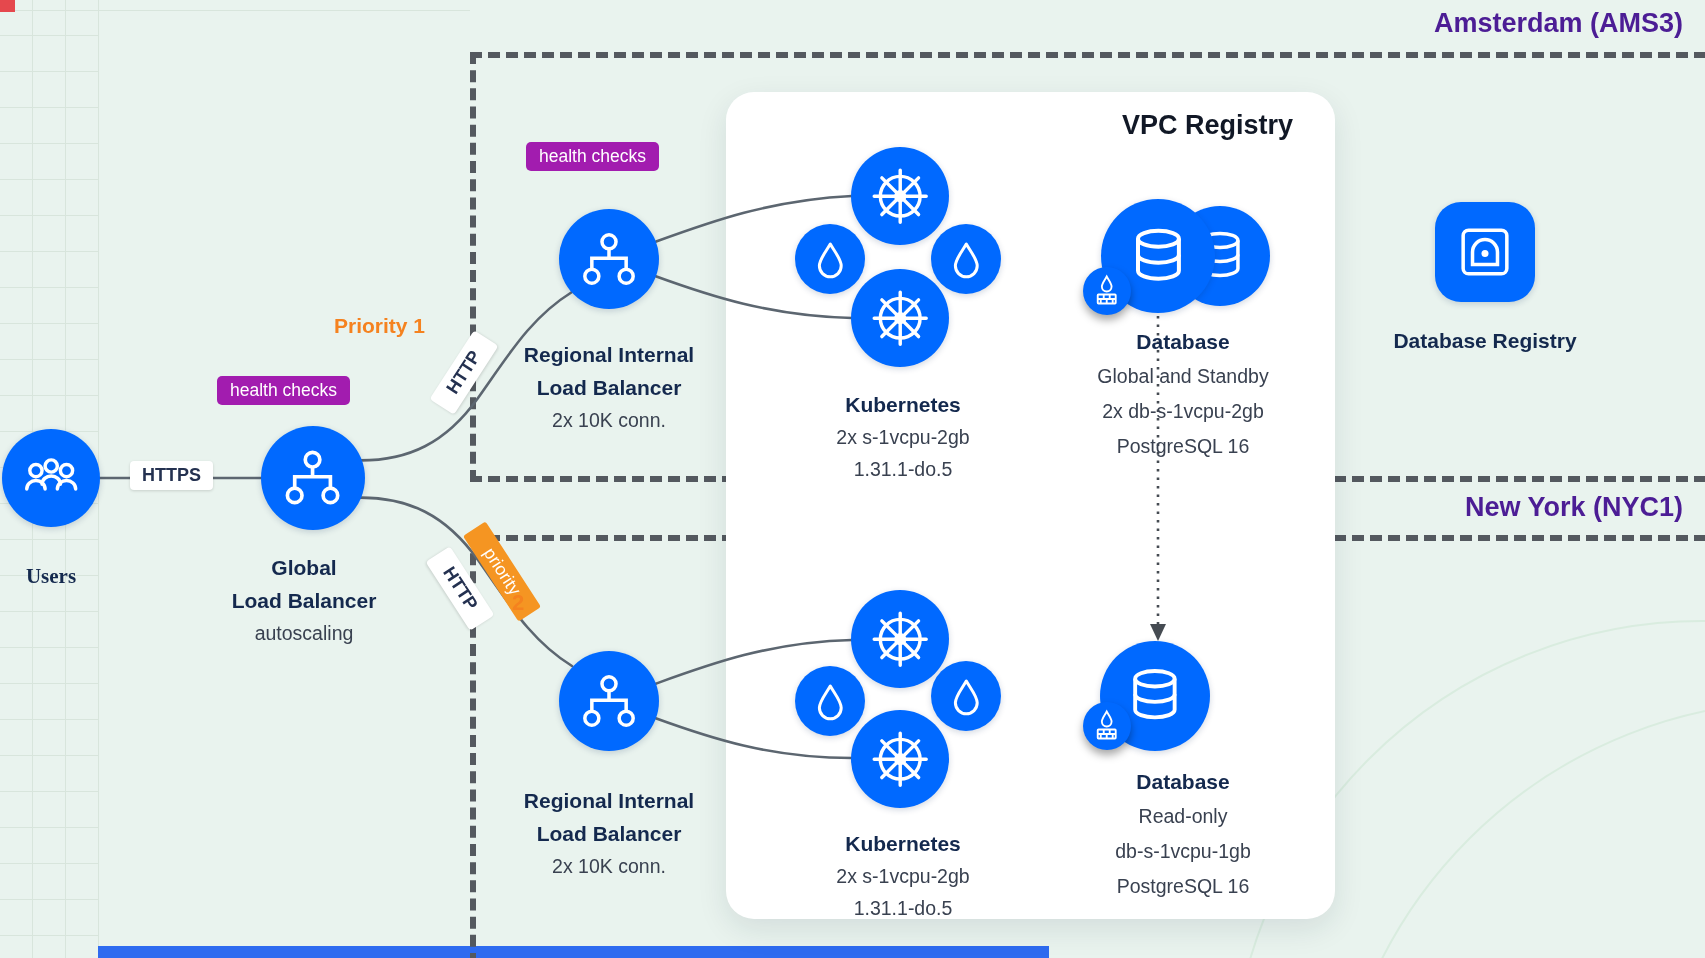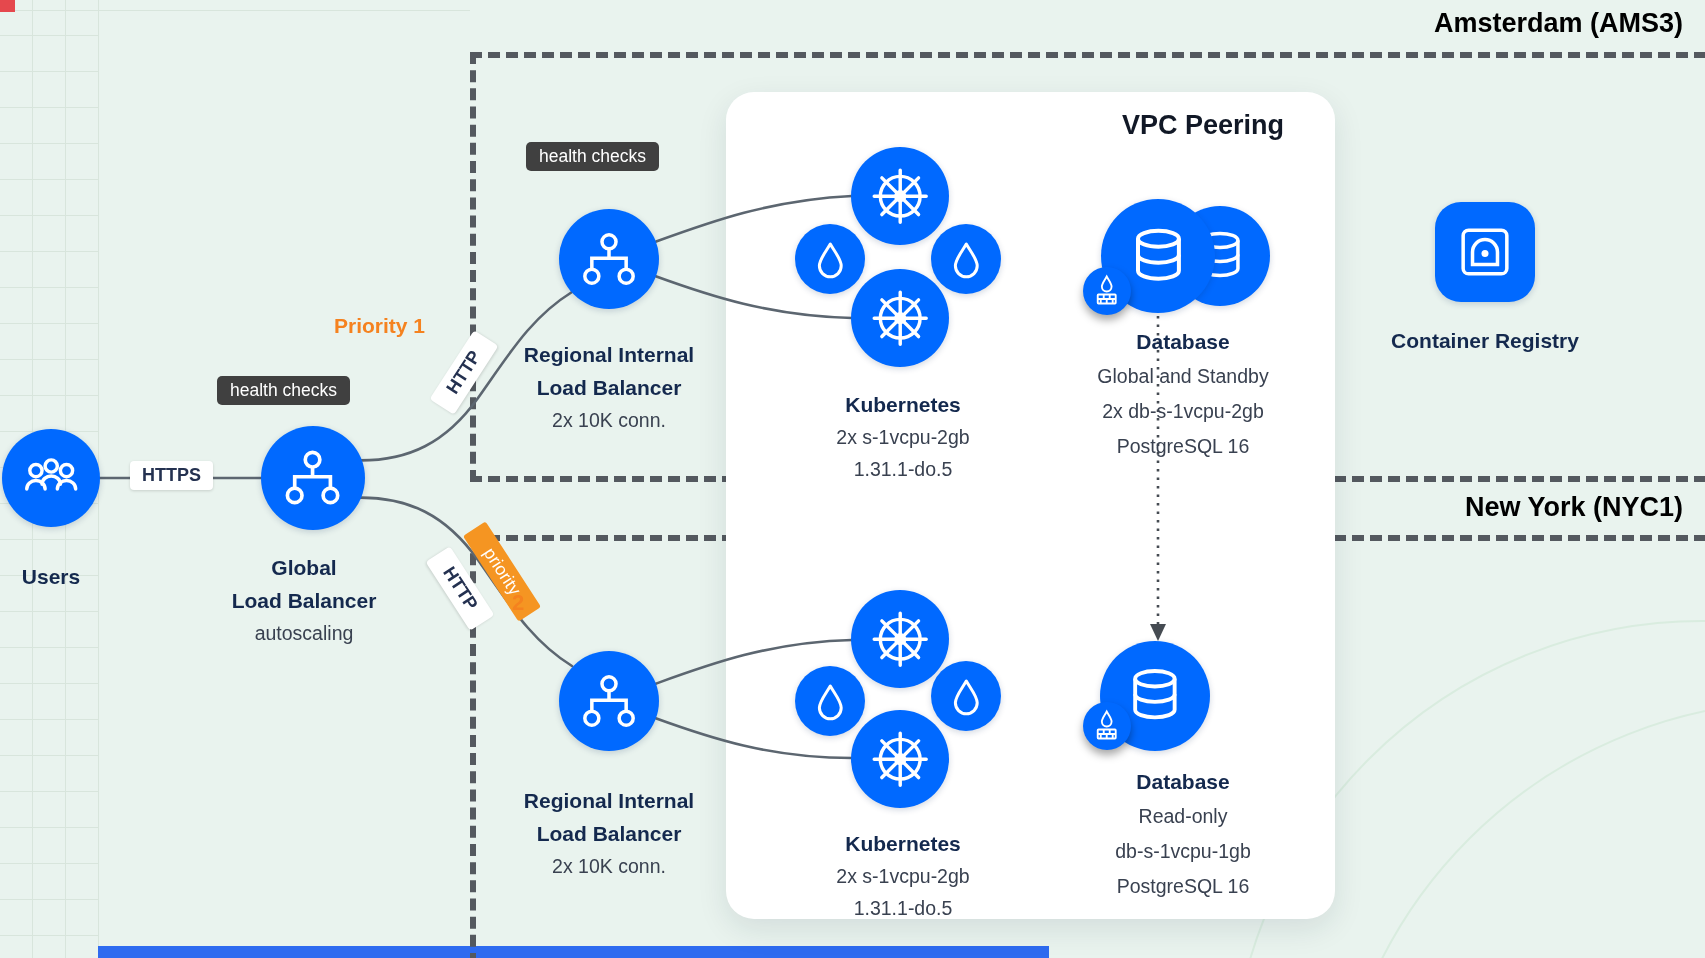--- a/index.html
+++ b/index.html
@@ -22,21 +22,21 @@
 
   
   .deco-arc{border:2px solid #d9ecdf;border-radius:50%;}
   #arc1{left:1230px;top:620px;width:940px;height:940px;}
   #arc2{left:1330px;top:700px;width:940px;height:940px;}
 
   
   .region{border:6px dashed #54595f;border-right:none;}
   #region-ams3{left:470px;top:52px;width:1320px;height:418px;}
   #region-nyc1{left:470px;top:535px;width:1320px;height:418px;}
-  .region-label{font-size:27px;font-weight:800;color:#000000;white-space:nowrap;}
+  .region-label{font-size:27px;font-weight:800;color:#4c1d95;white-space:nowrap;}
   #ams3-label{right:22px;top:8px;}
   #nyc1-label{right:22px;top:492px;}
 
   
   #vpc-panel{left:726px;top:92px;width:609px;height:827px;background:#fff;
     border-radius:28px;box-shadow:0 10px 30px rgba(20,40,60,.10);}
   #vpc-title{left:1122px;top:110px;font-size:27px;font-weight:800;color:#111826;white-space:nowrap;}
 
   
   #connectors{left:0;top:0;pointer-events:none;}
@@ -65,41 +65,41 @@
   #db-top-fw{left:1107px;top:291px;width:48px;height:48px;z-index:7;box-shadow:0 5px 9px rgba(0,0,0,.35);}
   #db-bottom-circle{left:1155px;top:696px;width:110px;height:110px;z-index:6;}
   #db-bottom-fw{left:1107px;top:726px;width:48px;height:48px;z-index:7;box-shadow:0 5px 9px rgba(0,0,0,.35);}
   #registry-icon{left:1485px;top:252px;width:100px;height:100px;}
 
   
   .label-stack{transform:translateX(-50%);text-align:center;white-space:nowrap;z-index:9;}
   .label-stack div{line-height:33px;}
   .t{font-size:21px;font-weight:700;color:#14294e;}
   .s{font-size:19.5px;font-weight:400;color:#394150;}
-  #users-label{left:51px;top:560px;}
+  #users-label{left:51px;top:560px;font-family:Liberation Serif, serif;}
   #glb-labels{left:304px;top:551px;}
   #rlb-top-labels{left:609px;top:338px;}
   #rlb-bottom-labels{left:609px;top:784px;}
   #k8s-top-labels{left:903px;top:389px;}
   #k8s-top-labels div{line-height:32px;}
   #k8s-bottom-labels{left:903px;top:828px;}
   #k8s-bottom-labels div{line-height:32px;}
   #db-top-labels{left:1183px;top:324px;}
   #db-top-labels div{line-height:35px;}
   #db-bottom-labels{left:1183px;top:764px;}
   #db-bottom-labels div{line-height:35px;}
   #registry-label{left:1485px;top:324px;}
 
   
   .white-tag{background:#fff;border-radius:4px;padding:4px 12px;font-size:18px;font-weight:600;
     color:#243150;box-shadow:0 1px 3px rgba(0,0,0,.15);white-space:nowrap;z-index:9;text-align:center;}
   #https-tag{left:130px;top:461px;}
   #http-top-tag{left:423px;top:358px;width:58px;transform:rotate(-57deg);}
   #http-bottom-tag{left:419px;top:574px;width:58px;transform:rotate(57deg);}
-  .green-badge{background:#404040;color:#fff;font-size:17.5px;padding:4px 13px;border-radius:5px;
+  .green-badge{background:#a21caf;color:#fff;font-size:17.5px;padding:4px 13px;border-radius:5px;
     white-space:nowrap;z-index:9;}
   #health-global{left:217px;top:376px;}
   #health-regional{left:526px;top:142px;}
   #priority1-text{left:334px;top:314px;font-size:21px;font-weight:700;color:#f5821f;white-space:nowrap;z-index:9;}
   #priority2-badge{left:451px;top:558px;width:86px;text-align:center;background:#f59522;color:#fff;
     font-size:17.5px;padding:3px 8px;border-radius:3px;transform:rotate(57deg);z-index:9;white-space:nowrap;}
   #priority2-num{left:512px;top:590px;font-size:22px;font-weight:700;color:#f5821f;z-index:9;}
 </style>
 </head>
 <body>
@@ -110,21 +110,21 @@
 <div class="abs deco-arc" id="arc2"></div>
 <div class="abs" id="red-corner"></div>
 <div class="abs" id="bottom-bar"></div>
 
 <div class="abs region" id="region-ams3"></div>
 <div class="abs region" id="region-nyc1"></div>
 <div class="abs region-label" id="ams3-label">Amsterdam (AMS3)</div>
 <div class="abs region-label" id="nyc1-label">New York (NYC1)</div>
 
 <div class="abs" id="vpc-panel"></div>
-<div class="abs" id="vpc-title">VPC Peering</div>
+<div class="abs" id="vpc-title">VPC Registry</div>
 
 <svg class="abs" id="connectors" width="1705" height="958">
   <g fill="none" stroke="#5c6670" stroke-width="2.6" stroke-linecap="round">
     <path d="M 100 478 L 261 478"></path>
     <path d="M 348 460 C 410 464 448 440 478 398 S 530 318 572 292"></path>
     <path d="M 348 498 C 410 494 448 518 478 560 S 530 640 572 666"></path>
     <path d="M 655 242 C 710 222 770 200 852 196"></path>
     <path d="M 655 276 C 710 296 770 316 852 318"></path>
     <path d="M 655 684 C 710 664 770 642 852 640"></path>
     <path d="M 655 718 C 710 738 770 758 852 758"></path>
@@ -339,14 +339,14 @@
 <div class="abs blue-square" id="registry-icon">
   <svg viewBox="0 0 100 100">
       <g fill="none" stroke="#fff" stroke-width="4.5">
     <rect x="22" y="22" width="56" height="56" rx="7"></rect>
     <path d="M34 66 V50 a16 16 0 0 1 32 0 V66 Z"></path>
     <circle cx="50" cy="52" r="4.5" fill="#fff" stroke="none"></circle>
   </g>
     </svg>
 </div>
 <div class="abs label-stack" id="registry-label">
-  <div class="t">Container Registry</div>
+  <div class="t">Database Registry</div>
 </div>
 
 </body></html>

